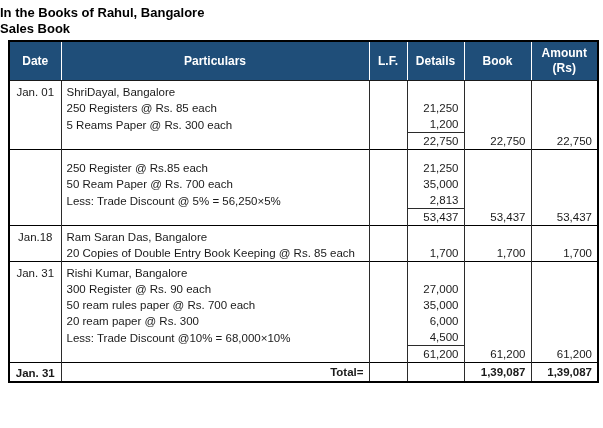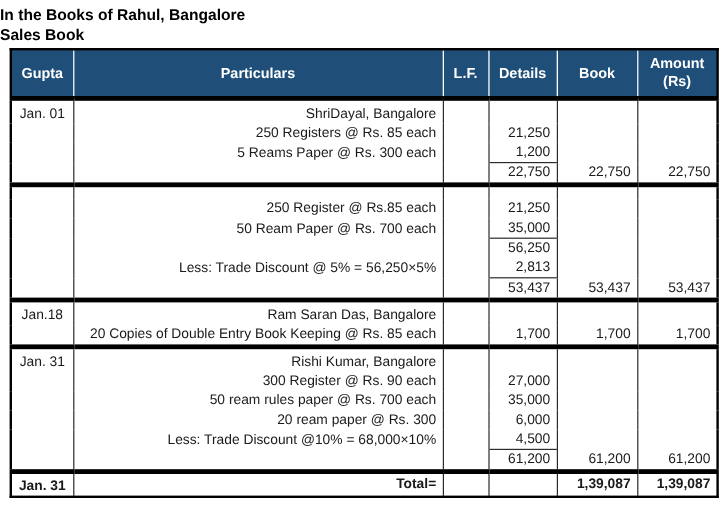--- a/index.html
+++ b/index.html
@@ -17,27 +17,27 @@
     background:#1F4E79;color:#fff;font-size:12px;font-weight:bold;
     border:1px solid #fff;border-bottom:1px solid #1a1a1a;
     height:38px;vertical-align:middle;text-align:center;
     white-space:pre-line;line-height:15px;padding:0 2px;
   }
   .sales-table tbody td{
     border-left:1px solid #2b2b2b;border-right:1px solid #2b2b2b;
     font-size:11.5px;line-height:16px;height:16px;
     padding:0 5px;vertical-align:bottom;overflow:hidden;white-space:nowrap;
   }
-  .sales-table tbody tr.bs td{border-top:4px solid #000000;padding-top:3px;}
+  .sales-table tbody tr.bs td{border-top:1px solid #000000;padding-top:3px;}
   .sales-table tbody tr.blank{height:10px;}
   .sales-table tbody tr.blank td{height:10px;padding-top:0;}
   .sales-table tbody tr.bold td{font-weight:bold;}
   .sales-table tbody tr.total td{padding-top:1px;padding-bottom:1px;}
   .c-date{text-align:center;padding:0 2px !important;}
-  .c-part{text-align:right;}
+  .c-part{text-align:left;}
   .c-num{text-align:right;}
   td.tl{border-top:1px solid #2b2b2b;}
   .pr{text-align:right !important;}
 </style>
 </head>
 <body>
 
 <div class="page">
   <div class="titles">
     <div>In the Books of Rahul, Bangalore</div>
@@ -48,21 +48,21 @@
     <colgroup>
       <col style="width:52px">
         <col style="width:308px">
         <col style="width:38px">
       <col style="width:57px">
         <col style="width:67px">
         <col style="width:67px">
     </colgroup>
     <thead>
       <tr>
-        <th>Gupta</th>
+        <th>Date</th>
         <th>Particulars</th>
         <th>L.F.</th>
         <th>Details</th>
         <th>Book</th>
         <th>Amount
 (Rs)</th>
       </tr>
     </thead>
     <tbody>
         <tr class="bs">
@@ -116,28 +116,20 @@
         <tr>
           <td class="c-date"></td>
           <td class="c-part">50 Ream Paper @ Rs. 700 each</td>
           <td class="c-num"></td>
           <td class="c-num">35,000</td>
           <td class="c-num"></td>
           <td class="c-num"></td>
         </tr>
         <tr>
           <td class="c-date"></td>
-          <td class="c-part"></td>
-          <td class="c-num"></td>
-          <td class="c-num tl">56,250</td>
-          <td class="c-num"></td>
-          <td class="c-num"></td>
-        </tr>
-        <tr>
-          <td class="c-date"></td>
           <td class="c-part">Less: Trade Discount @ 5% = 56,250×5%</td>
           <td class="c-num"></td>
           <td class="c-num">2,813</td>
           <td class="c-num"></td>
           <td class="c-num"></td>
         </tr>
         <tr>
           <td class="c-date"></td>
           <td class="c-part"></td>
           <td class="c-num"></td>

